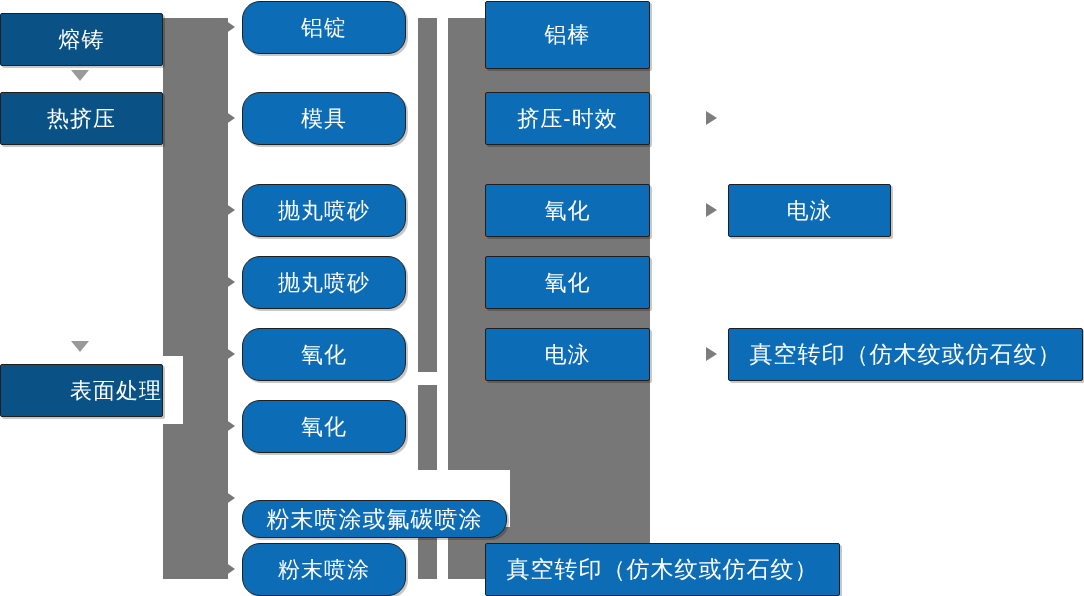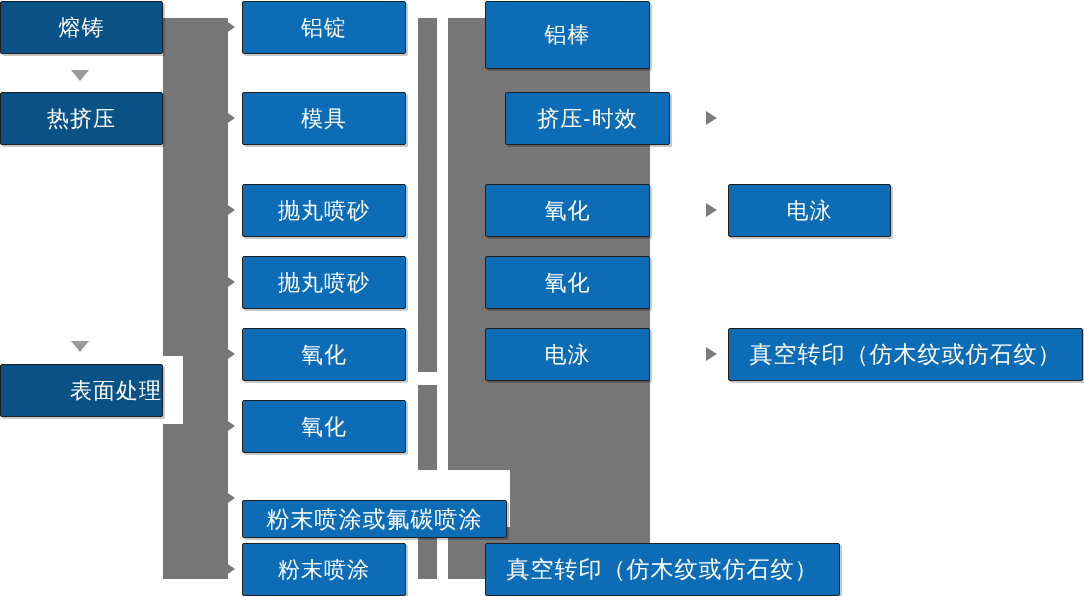--- a/index.html
+++ b/index.html
@@ -44,21 +44,21 @@
     border:1px solid #1f1f1f;
     border-radius:2px;
     box-shadow:2px 2px 0 rgba(0,0,0,0.22);
     font-size:22px;
     line-height:1;
     letter-spacing:1px;
     white-space:nowrap;
     user-select:none;
   }
   .c1{background:#0a5286;}
-  .c2{background:#0c6cb6;}
+  .c2{background:#0c6cb6;border-radius:18px;}
   .c3{background:#0c6cb6;}
   .c4{background:#0c6cb6;}
   .wide{font-size:23px;align-items:center;}
 </style>
 </head>
 <body>
 
 <div id="canvas">
 
   <div class="gray" style="left:163px;top:18px;width:65px;height:561px;"></div>
@@ -98,21 +98,21 @@
   <div class="notch" style="left:437px;top:385px;width:11px;height:181px;"></div>
   <div class="notch" style="left:437px;top:569px;width:11px;height:27px;"></div>
 
   <div class="notch" style="left:418px;top:470px;width:92px;height:57px;"></div>
   <div class="notch" style="left:448px;top:0px;width:202px;height:18px;"></div>
 
   <div class="arrow-sm" style="left:706px;top:111px;"></div>
   <div class="arrow-sm" style="left:706px;top:203px;"></div>
   <div class="arrow-sm" style="left:706px;top:347px;"></div>
 
-  <div class="box c1" style="left:0px;top:1px;width:163px;height:53px;">
+  <div class="box c1" style="left:0px;top:13px;width:163px;height:53px;">
     <span>熔铸</span>
   </div>
   <div class="box c1" style="left:0px;top:92px;width:163px;height:53px;">
     <span>热挤压</span>
   </div>
   <div class="box c1" style="left:0px;top:364px;width:163px;height:53px;justify-content:flex-end;">
     <span>表面处理</span>
   </div>
 
   <div class="box c2" style="left:242px;top:1px;width:164px;height:53px;">
@@ -136,21 +136,21 @@
   <div class="box c2 wide" style="left:242px;top:500px;width:265px;height:38px;">
     <span>粉末喷涂或氟碳喷涂</span>
   </div>
   <div class="box c2" style="left:242px;top:543px;width:164px;height:53px;">
     <span>粉末喷涂</span>
   </div>
 
   <div class="box c3" style="left:485px;top:1px;width:165px;height:68px;">
     <span>铝棒</span>
   </div>
-  <div class="box c3" style="left:485px;top:92px;width:165px;height:53px;margin-left:20px;">
+  <div class="box c3" style="left:485px;top:92px;width:165px;height:53px;">
     <span>挤压-时效</span>
   </div>
   <div class="box c3" style="left:485px;top:184px;width:165px;height:53px;">
     <span>氧化</span>
   </div>
   <div class="box c3" style="left:485px;top:256px;width:165px;height:53px;">
     <span>氧化</span>
   </div>
   <div class="box c3" style="left:485px;top:328px;width:165px;height:53px;">
     <span>电泳</span>

